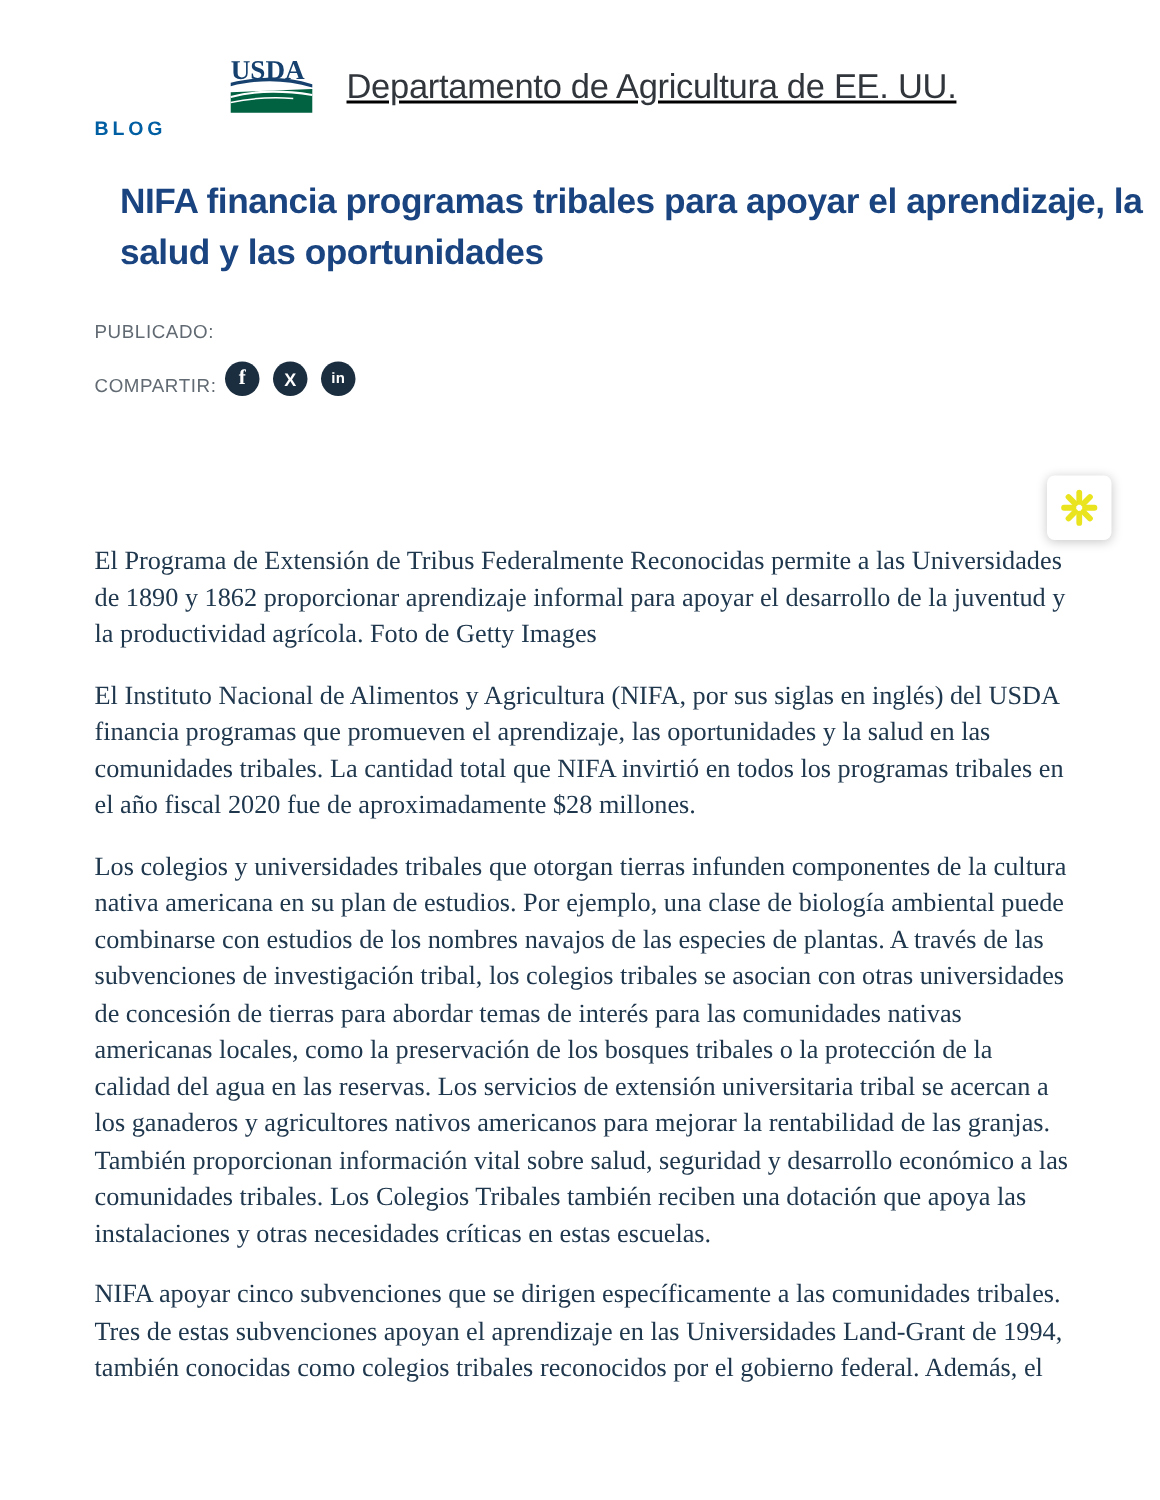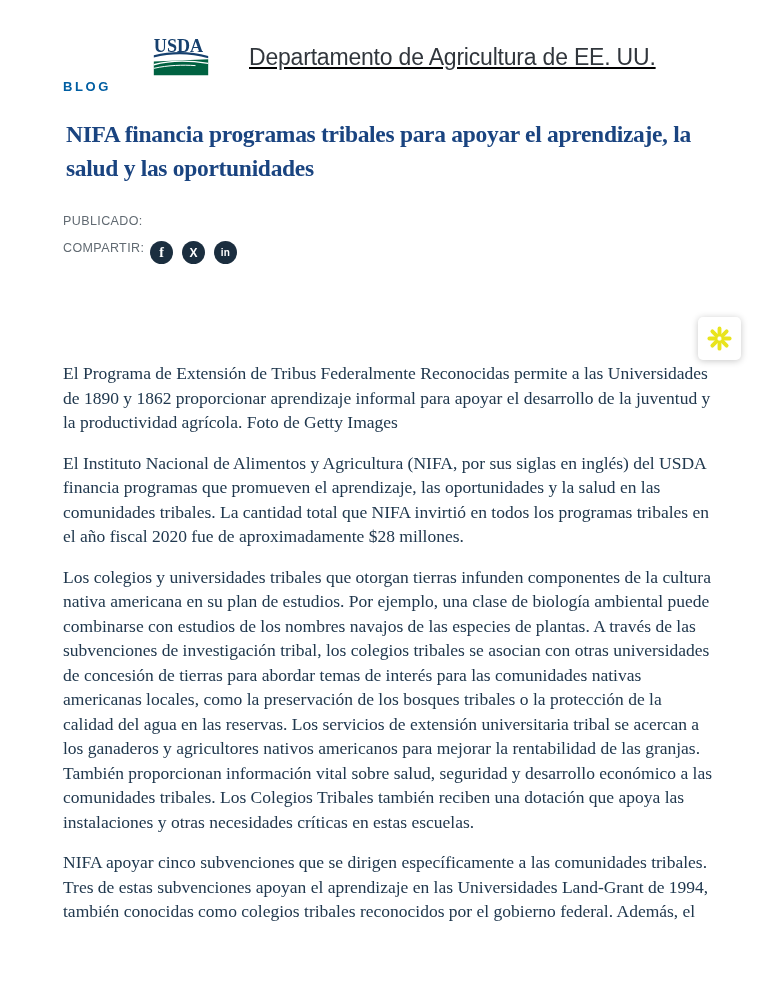--- a/index.html
+++ b/index.html
@@ -19,52 +19,50 @@
     align-items: center;
     gap: 21px;
     text-decoration: underline;
   }
   .usda-logo-link { display: inline-block; line-height: 0; text-decoration: none; }
   .usda-logo-link svg { width: 58px; height: 40px; display: block; }
   .agency-name {
     font-size: 23px;
     color: var(--header-text, #31363c);
     letter-spacing: -0.2px;
-    margin-left: 18px;
   }
 
   
   .article-col { margin-left: 63px; width: 650px; }
 
   .eyebrow {
     font-size: 13px;
     font-weight: 700;
     letter-spacing: 2.6px;
     color: var(--eyebrow-blue, #005ea2);
     text-decoration: none;
     display: inline-block;
     cursor: pointer;
     text-align: right;
   }
 
   .article-title {
-    margin: 22px 0 0 3px;
+    margin: 22px 0 0 17px;
     width: 682px;
     font-size: 23.5px;
     line-height: 34px;
     font-weight: 700;
     letter-spacing: -0.3px;
     color: var(--title-navy, #1a4480);
-    font-family: Liberation Serif, serif;
   }
 
   .meta-row {
     margin-top: 29px;
     display: flex;
-    align-items: flex-start;
+    align-items: flex-end;
   }
   .meta-row.share { margin-top: 13px; }
   .meta-label {
     flex: 0 0 87px;
     font-size: 12.5px;
     letter-spacing: 0.4px;
     color: var(--label-gray, #616a72);
   }
   .meta-value {
     font-size: 16.5px;

